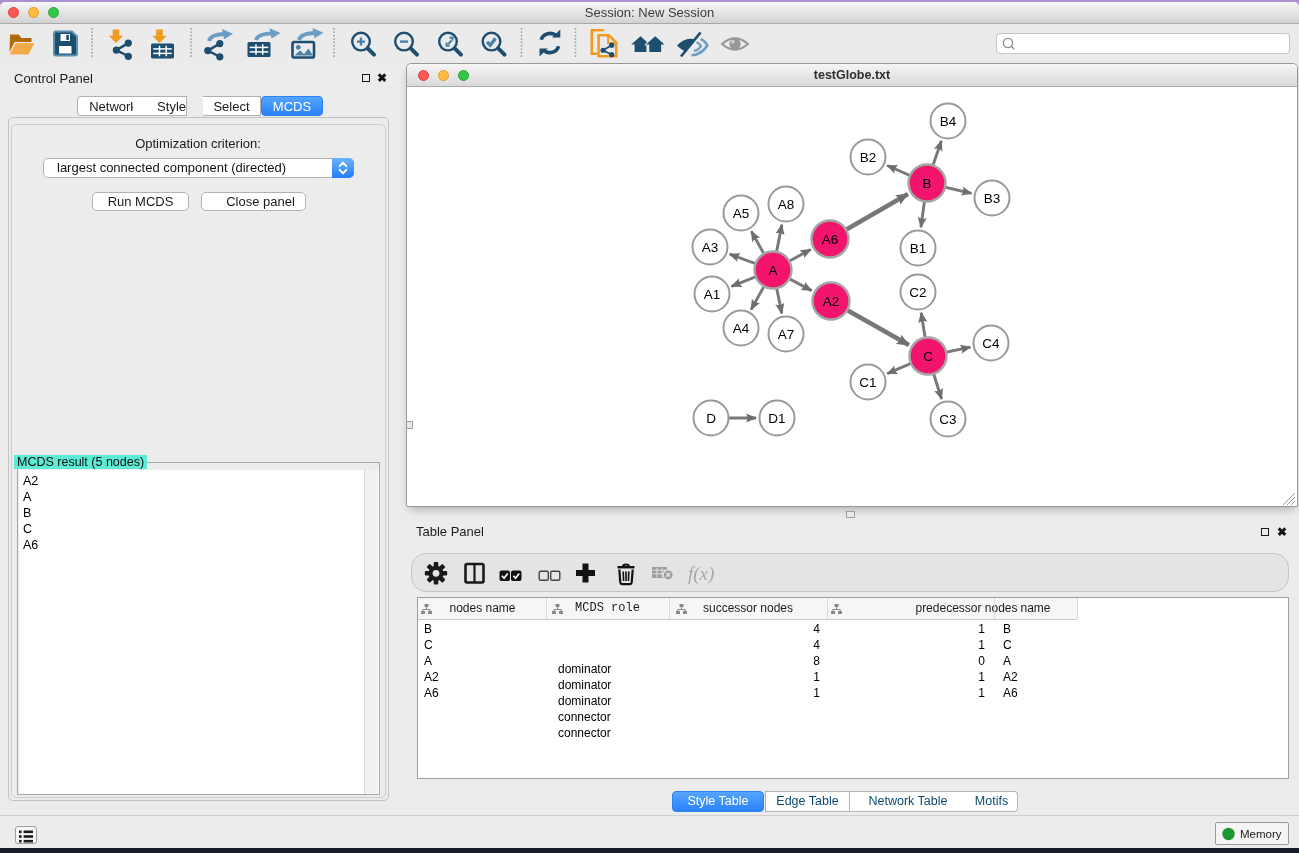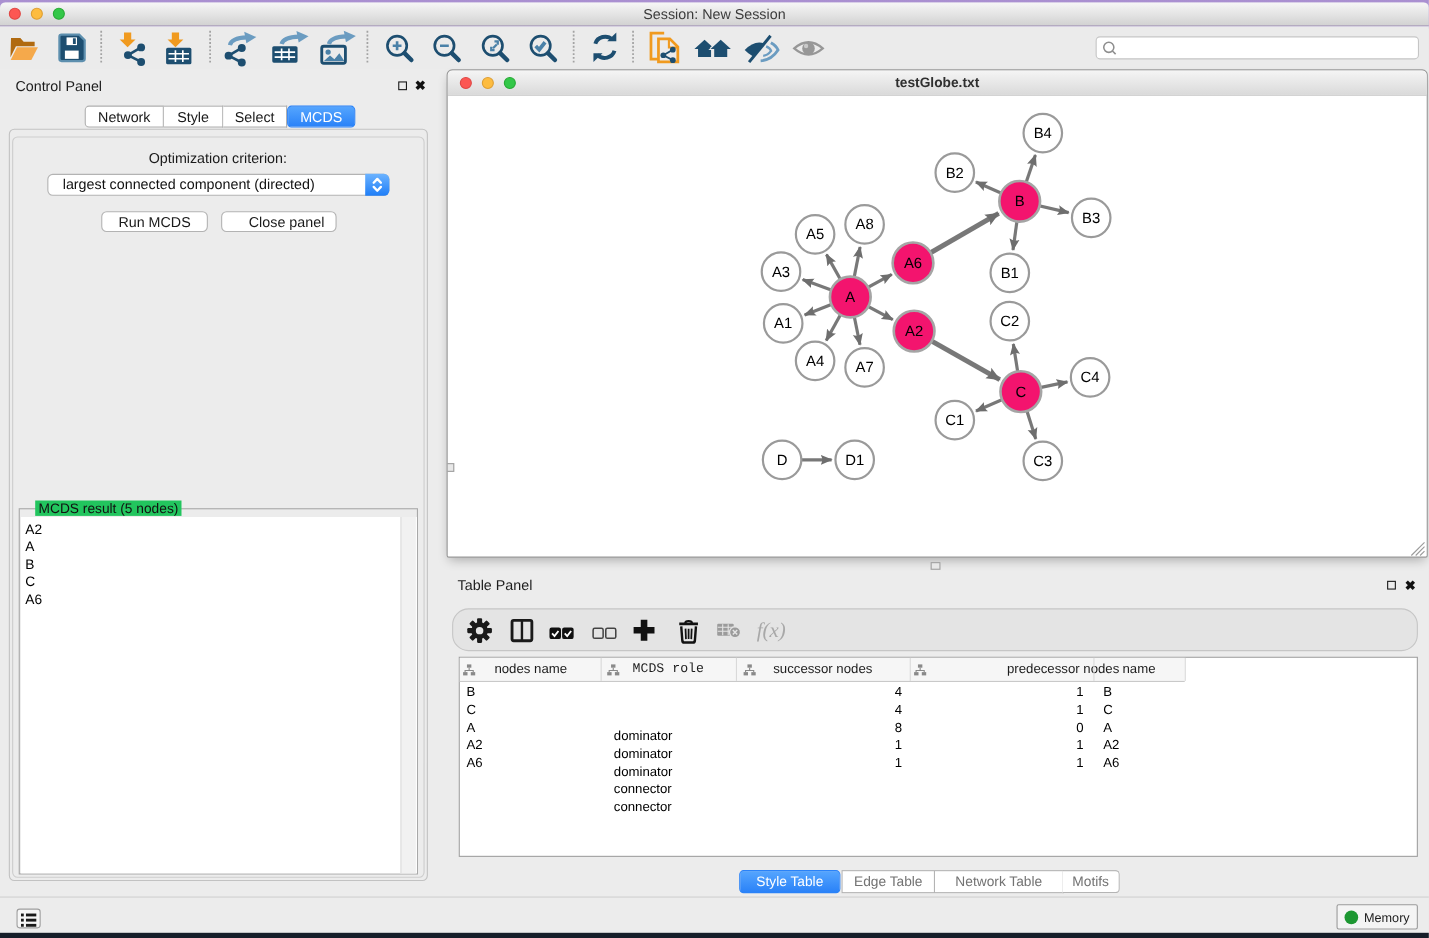--- a/index.html
+++ b/index.html
@@ -23,39 +23,39 @@
 .winbtn-x { position:absolute; font-size:12px; font-weight:bold; color:#111; }
 #cp-outer { left:8px; top:117px; width:381px; height:684px; border:1px solid #c2c2c2; border-radius:5px; }
 #cp-inner { left:11px; top:124px; width:375px; height:674px; border:1px solid #cdcdcd; border-radius:5px; }
 .tab { position:absolute; top:96px; height:20px; background:#fff; border:1px solid #b0b0b0; font-size:13px; color:#1a1a1a; text-align:center; line-height:19px; }
 #tab-mcds { background:linear-gradient(#55a5fe,#2a82f8); color:#fff; border-color:#2a82f8; border-radius:4px; }
 #opt-label { left:42px; top:136px; width:312px; text-align:center; font-size:13px; color:#1a1a1a; }
 #dropdown { left:43px; top:158px; width:311px; height:20px; background:#fff; border:1px solid #b3b3b3; border-radius:5px; font-size:13px; line-height:18px; color:#111; padding-left:13px; }
 #dd-step { right:-1px; top:-1px; width:22px; height:20px; border-radius:0 5px 5px 0; background:linear-gradient(#6cb3ff,#1f7ef7); }
 .btn { position:absolute; top:192px; height:19px; background:#fff; border:1px solid #b3b3b3; border-radius:5px; font-size:13px; color:#1a1a1a; text-align:center; line-height:17px; }
 #fieldset { left:17px; top:462px; width:363px; height:333px; border:1px solid #a8a8a8; }
-#fs-legend { left:32px; top:455px; background:#22c55e; font-size:12.5px; color:#111; padding:0 3px; }
+#fs-legend { left:14px; top:455px; background:#5eead4; font-size:12.5px; color:#111; padding:0 3px; }
 #fs-list { left:1px; top:7px; width:360px; height:324px; background:#fff; font-size:12.5px; color:#000; }
 #fs-scroll { right:1px; top:0px; width:14px; height:324px; background:#f1f1f1; border-left:1px solid #dcdcdc; }
 
 
 #netwin { left:406px; top:63px; width:892px; height:444px; background:#fff; border:1px solid #989898; border-radius:5px 5px 2px 2px; box-shadow:0 5px 10px -3px rgba(0,0,0,0.28); }
 #net-titlebar { left:0; top:0; width:890px; height:23px; background:linear-gradient(#f5f5f5,#dadada); border-bottom:1px solid #ababab; border-radius:5px 5px 0 0; }
 #net-title { width:100%; text-align:center; font-size:12.5px; line-height:23px; color:#2f2f2f; font-weight:bold; }
 
 
 #tp-title { left:416px; top:524px; font-size:13px; color:#1c1c1c; }
 #tp-toolbar { left:411px; top:553px; width:878px; height:39px; background:#e4e4e4; border:1px solid #c6c6c6; border-radius:15px; }
 #tbl { left:417px; top:597px; width:872px; height:182px; background:#fff; border:1px solid #9e9e9e; }
 #tbl-head { left:0; top:0; width:659px; height:22px; background:#f6f6f6; border-bottom:1px solid #c9c9c9; }
 .th { position:absolute; top:0; height:22px; font-size:12px; color:#1c1c1c; }
 .th .lbl { position:absolute; width:100%; text-align:center; line-height:21px; }
 .tsepv { position:absolute; top:0; width:0; height:21px; border-left:1px solid #d9d9d9; }
 .td { position:absolute; font-size:12px; color:#000; line-height:16px; }
-.bt { position:absolute; top:791px; height:21px; background:#fff; border:1px solid #b4b4b4; font-size:12.5px; color:#737373; text-align:center; line-height:19px; }
+.bt { position:absolute; top:791px; height:21px; background:#fff; border:1px solid #b4b4b4; font-size:12.5px; color:#0c4a6e; text-align:center; line-height:19px; }
 #bt-node { background:linear-gradient(#55a5fe,#2a82f8); color:#fff; border-color:#2a82f8; border-radius:4px; z-index:3; }
 
 
 #statusbar { left:0; top:815px; width:1299px; height:33px; background:#ececec; border-top:1px solid #cfcfcf; }
 #memory-btn { left:1215px; top:822px; width:74px; height:23px; background:#f4f4f4; border:1px solid #9a9a9a; border-radius:2px; }
 #list-btn { left:15px; top:826px; width:22px; height:18px; background:#f6f6f6; border:1px solid #9e9e9e; border-radius:3px; }
 #desktop-bottom { left:0; top:848px; width:1299px; height:5px; background:#161e29; }
 </style>
 </head>
 <body>
@@ -200,21 +200,21 @@
       <circle cx="11" cy="9" r="4.6" fill="none" stroke="#8e8e8e" stroke-width="1.4"></circle>
       <line x1="14.3" y1="12.3" x2="17.2" y2="15.2" stroke="#8e8e8e" stroke-width="1.4"></line>
     </svg></div>
 
 <div id="cp-title" class="abs">Control Panel</div>
 <div class="winbtn-sq" style="left:362px; top:74px;"></div>
 <div class="winbtn-x" style="left:377px; top:71px;">✖</div>
 <div id="cp-outer" class="abs"></div>
 <div id="cp-inner" class="abs"></div>
 <div class="tab" style="left:77px; width:72px; border-radius:4px 0 0 4px;">Network</div>
-<div class="tab" style="left:149px; width:54px; border-left:none;">Style</div>
+<div class="tab" style="left:133px; width:54px; border-left:none;text-align:right;">Style</div>
 <div class="tab" style="left:203px; width:58px; border-left:none;">Select</div>
 <div class="tab" id="tab-mcds" style="left:261px; width:62px;">MCDS</div>
 <div id="opt-label" class="abs">Optimization criterion:</div>
 <div id="dropdown" class="abs">largest connected component (directed)
   <div id="dd-step" class="abs"><svg width="22" height="20">
         <g stroke="#fff" stroke-width="2.1" fill="none" stroke-linecap="round" stroke-linejoin="round">
           <path d="M7.7,8.1 l3.3,-3.5 l3.3,3.5"></path>
           <path d="M7.7,11.9 l3.3,3.5 l3.3,-3.5"></path>
         </g>
       </svg></div>

